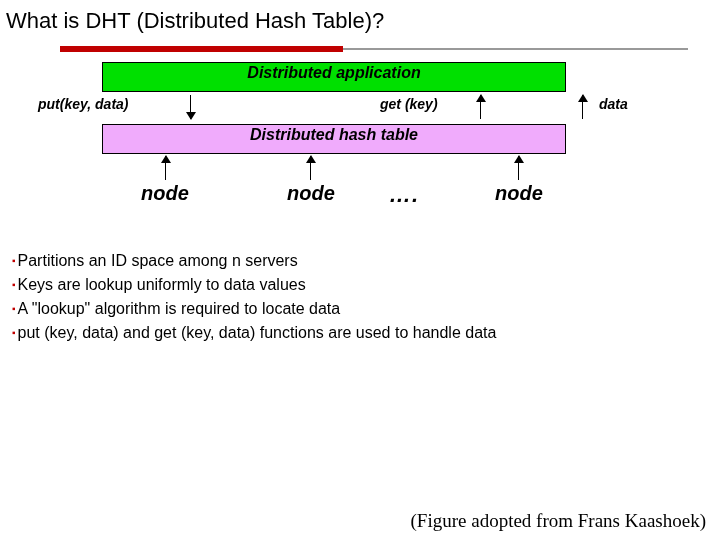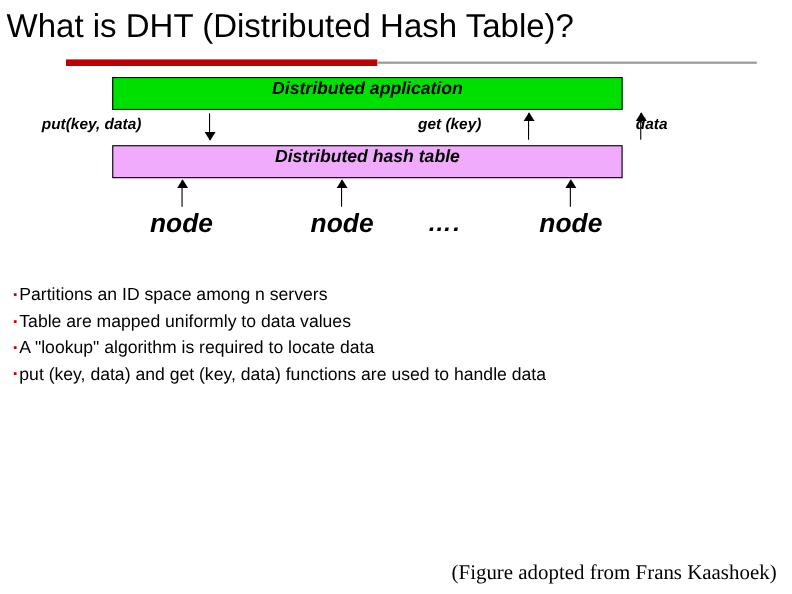--- a/index.html
+++ b/index.html
@@ -1,34 +1,34 @@
 <!DOCTYPE html>
 <html><head>
 <meta charset="utf-8">
 <style>
   * { box-sizing: border-box; margin: 0; padding: 0; }
   body { width: 720px; height: 540px; background: #fff; font-family: Arial, Helvetica, sans-serif; color: #000; position: relative; }
-  .title { font-size: 30px; padding: 8px 6px 4px 6px; }
+  .title { font-size: 22px; padding: 8px 6px 4px 6px; }
   .sep { height: 6px; margin: 8px 32px 0 60px; position: relative; }
   .sep .red { position: absolute; left:0; top:0; width:45%; height:6px; background:#c00000; }
   .sep .gray { position:absolute; left:45%; top:2px; right:0; height:2px; background:#999; }
   .diagram { position: relative; height: 185px; margin: 10px 30px 0 30px; }
   .box { position: absolute; border: 1.5px solid #000; text-align: center; font-style: italic; font-weight: bold; font-size: 16px; line-height: 1.3; }
   .app { left: 72px; top: 0; width: 464px; height: 30px; background: #00e000; }
   .dht { left: 72px; top: 62px; width: 464px; height: 30px; background: #f0abfc; }
   .nodes-row { position:absolute; top: 120px; left:0; right:0; }
-  .node { position:absolute; width:110px; height:26px; font-style: italic; font-weight: bold; font-size:24px; text-align:center; }
+  .node { position:absolute; width:110px; height:26px; font-style: italic; font-weight: bold; font-size:20px; text-align:center; }
   .node.n1 { left: 80px; }
   .node.n2 { left: 226px; }
   .node.n3 { left: 344px; width:60px; font-size:22px; letter-spacing:1px; }
   .node.n4 { left: 434px; }
   .label { position:absolute; font-style: italic; font-weight:bold; font-size:14px; }
   .put { left: 8px; top: 34px; }
   .get { left: 350px; top: 34px; }
-  .data { left: 548px; top: 34px; }
+  .data { left: 569px; top: 34px; }
   .arrow-down, .arrow-up { position:absolute; width:0; border-left:1.5px solid #000; }
   .arrow-down::after, .arrow-up::after, .arrow-up::before { content:""; position:absolute; width:0; height:0; }
   .arrow-down { height:24px; }
   .arrow-down::after { bottom:-1px; left:-5px; border-left:5px solid transparent; border-right:5px solid transparent; border-top:8px solid #000; }
   .arrow-up { height:24px; }
   .arrow-up::after { top:-1px; left:-5px; border-left:5px solid transparent; border-right:5px solid transparent; border-bottom:8px solid #000; }
   .a-put { left:160px; top:33px; }
   .a-get { left:450px; top:33px; }
   .a-data { left:552px; top:33px; }
   .a-n1 { left:135px; top:94px; }
@@ -67,18 +67,18 @@
     <div class="node n3">….</div>
     <div class="node n4">node</div>
   </div>
   <div class="arrow-up a-n1"></div>
   <div class="arrow-up a-n2"></div>
   <div class="arrow-up a-n4"></div>
 </div>
 
 <div class="bullets">
   <div class="line"><span class="sq">▪</span><span>Partitions an ID space among n servers</span></div>
-  <div class="line"><span class="sq">▪</span><span>Table are mapped uniformly to data values</span></div>
+  <div class="line"><span class="sq">▪</span><span>Keys are lookup uniformly to data values</span></div>
   <div class="line"><span class="sq">▪</span><span>A "lookup" algorithm is required to locate data</span></div>
   <div class="line"><span class="sq">▪</span><span>put (key, data) and get (key, data) functions are used to handle data</span></div>
 </div>
 
 <div class="credit">(Figure adopted from Frans Kaashoek)</div>
 
 </body></html>

